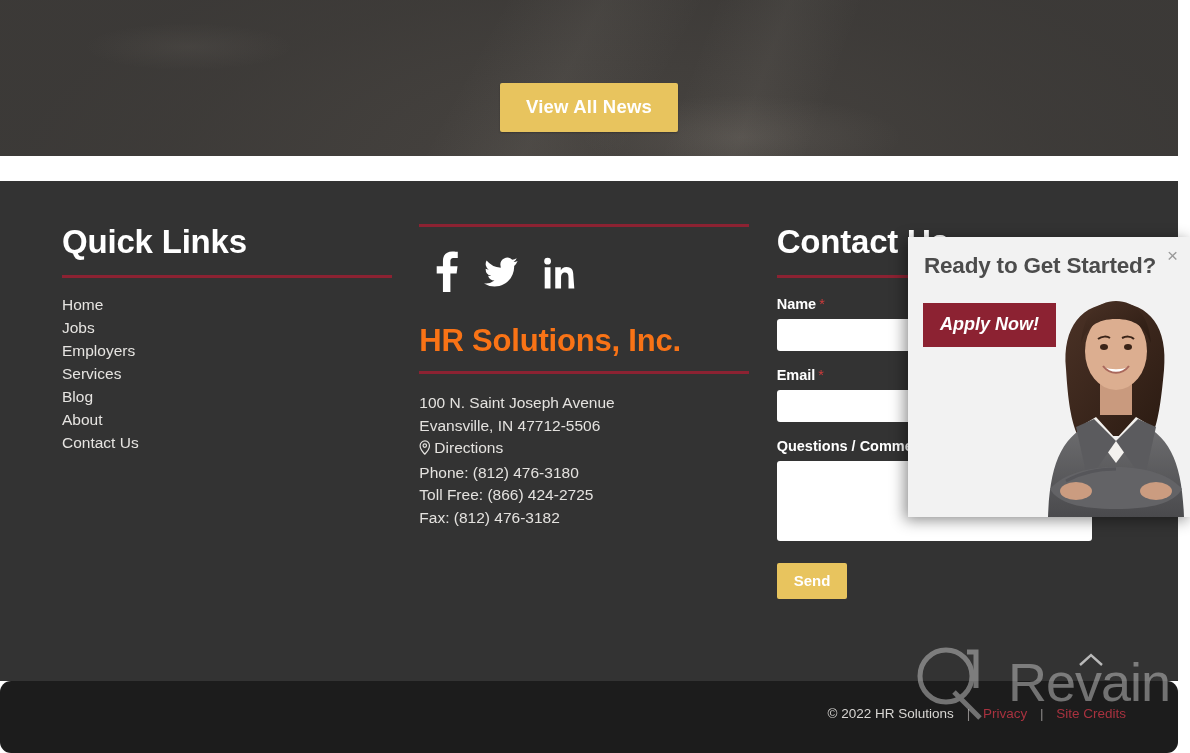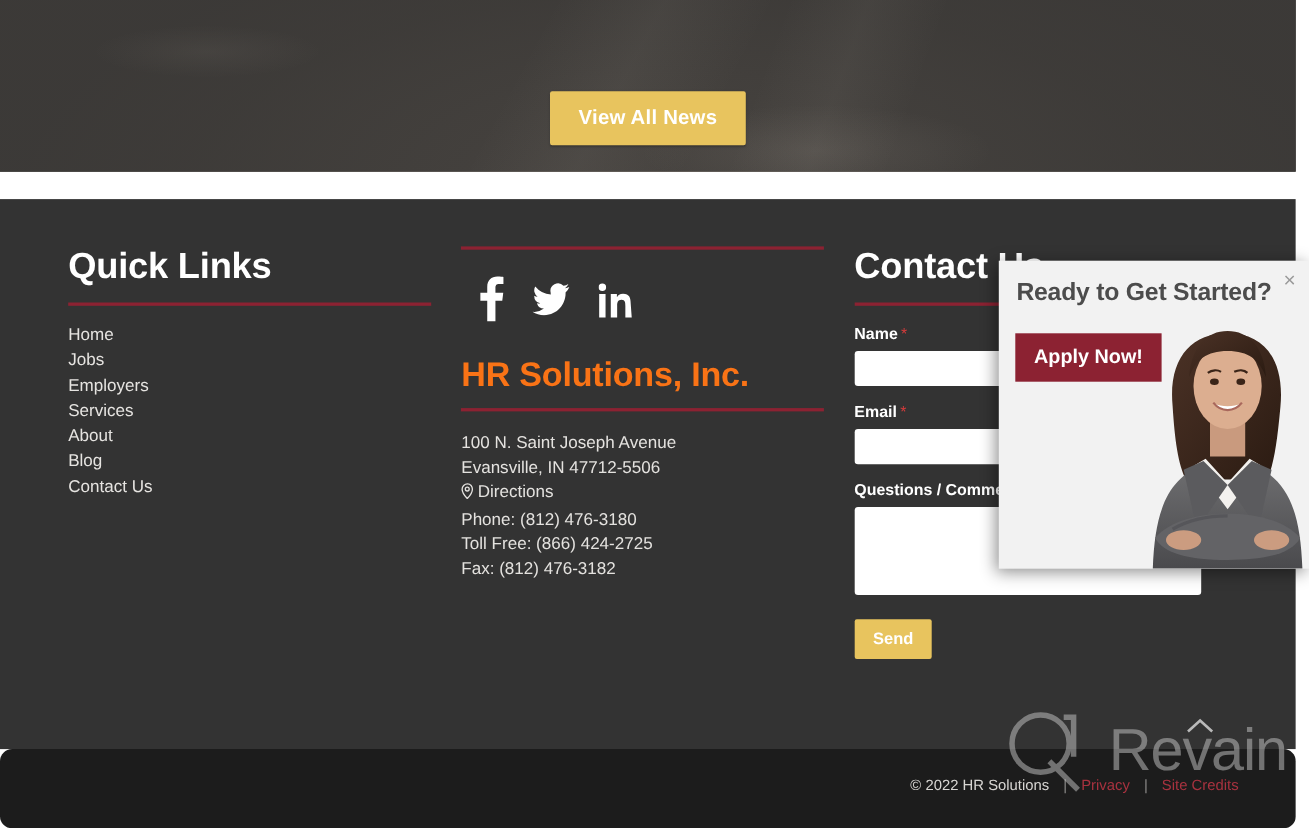--- a/index.html
+++ b/index.html
@@ -308,20 +308,21 @@
     left: 15px;
     top: 66px;
     background: #8c2232;
     color: #ffffff;
     border: 0;
     font-family: "Liberation Sans", sans-serif;
     font-size: 18px;
     font-weight: bold;
     padding: 11px 17px 12px;
     cursor: pointer;
+    font-style: italic;
   }
   .popup-photo {
     position: absolute;
     right: -6px;
     bottom: 0;
     width: 160px;
     height: 232px;
   }
 </style>
 </head>
@@ -359,22 +360,22 @@
       <div class="footer-inner">
 
         <div class="fcol fcol-1">
           <h2 class="f-head">Quick Links</h2>
           <div class="f-rule"></div>
           <ul class="quick-links">
             <li><a href="#">Home</a></li>
             <li><a href="#">Jobs</a></li>
             <li><a href="#">Employers</a></li>
             <li><a href="#">Services</a></li>
+            <li><a href="#">Blog</a></li>
             <li><a href="#">About</a></li>
-            <li><a href="#">Blog</a></li>
             <li><a href="#">Contact Us</a></li>
           </ul>
         </div>
 
         <div class="fcol fcol-2">
           <div class="f-rule"></div>
 
           <div class="social-row">
             <a href="#" class="social-ico">
               <svg width="23" height="42" viewBox="0 0 23 42" aria-hidden="true">

